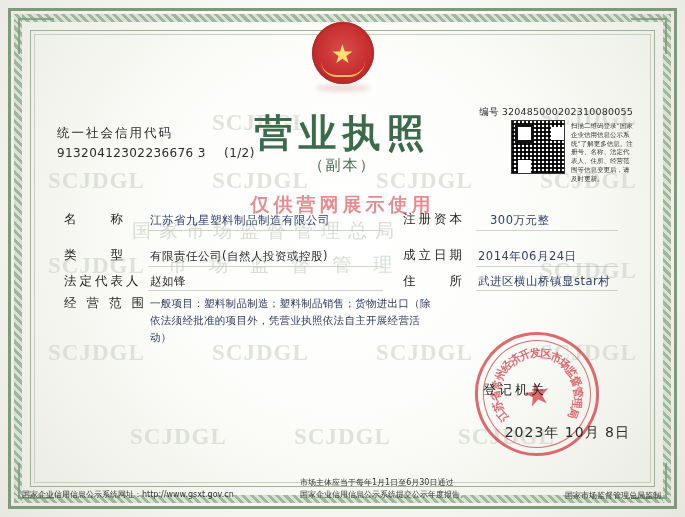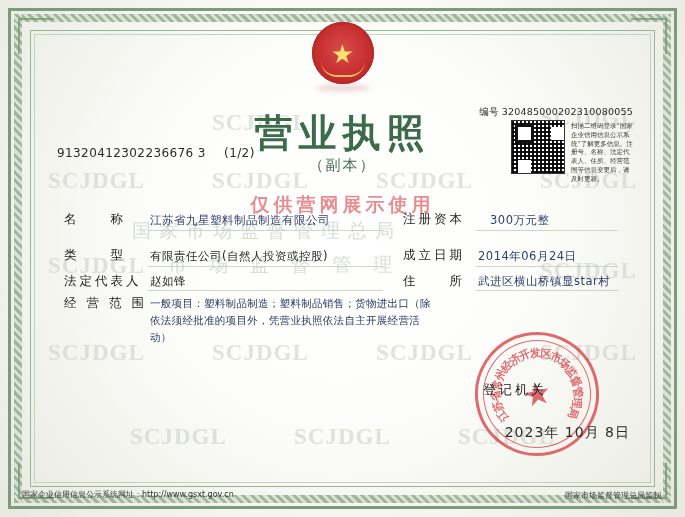--- a/index.html
+++ b/index.html
@@ -269,20 +269,21 @@
 
   <div class="emblem">
     <div class="star">★</div>
     <div class="wheat"></div>
   </div>
   <div class="emblem-shadow"></div>
 
   <div class="title">营业执照</div>
   <div class="subtitle">（副本）</div>
 
+  <div class="credit-label">统一社会信用代码</div>
   <div class="credit-value">
     <span>91320412302236676 3</span>
     <span class="frac">(1/2)</span>
   </div>
 
   <div class="num-line">编号  320485000202310080055</div>
   <div class="qr"></div>
   <div class="qr-note">扫描二维码登录“国家企业信用信息公示系统”了解更多信息。注册号、名称、法定代表人、住所、经营范围等信息变更后，请及时更新。</div>
 
   <div class="field-label" style="left:64px;top:211px;">名　　称</div>
@@ -339,16 +340,20 @@
   <div class="date-line">
     <span>2023</span><span>年</span>
     <span>10</span><span>月</span>
     <span>8</span><span>日</span>
   </div>
 
   <div class="footer">
     <div class="footer-left">
       <span>国家企业信用信息公示系统网址：</span><span>http://www.gsxt.gov.cn</span>
     </div>
+    <div class="footer-center">
+      <div>市场主体应当于每年1月1日至6月30日通过</div>
+      <div>国家企业信用信息公示系统提交公示年度报告。</div>
+    </div>
     <div class="footer-right">国家市场监督管理总局监制</div>
   </div>
 
 </div>
 
 </body></html>

